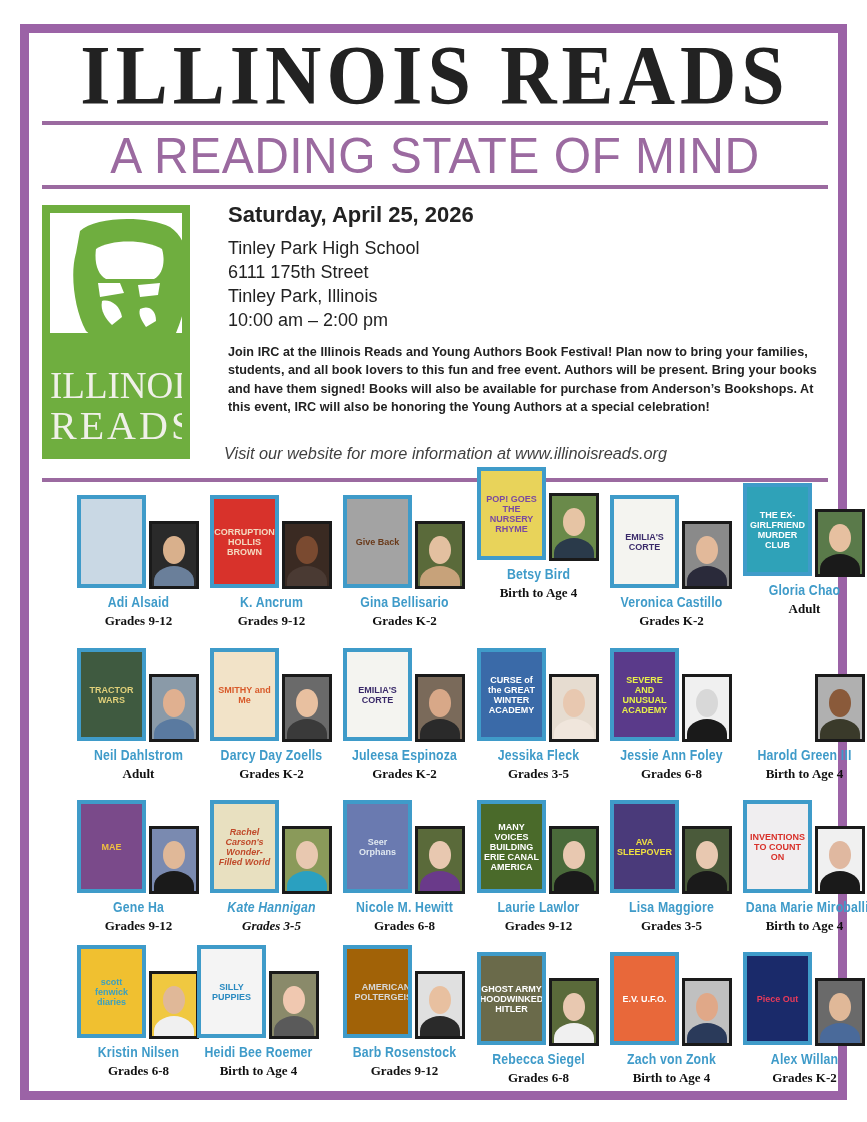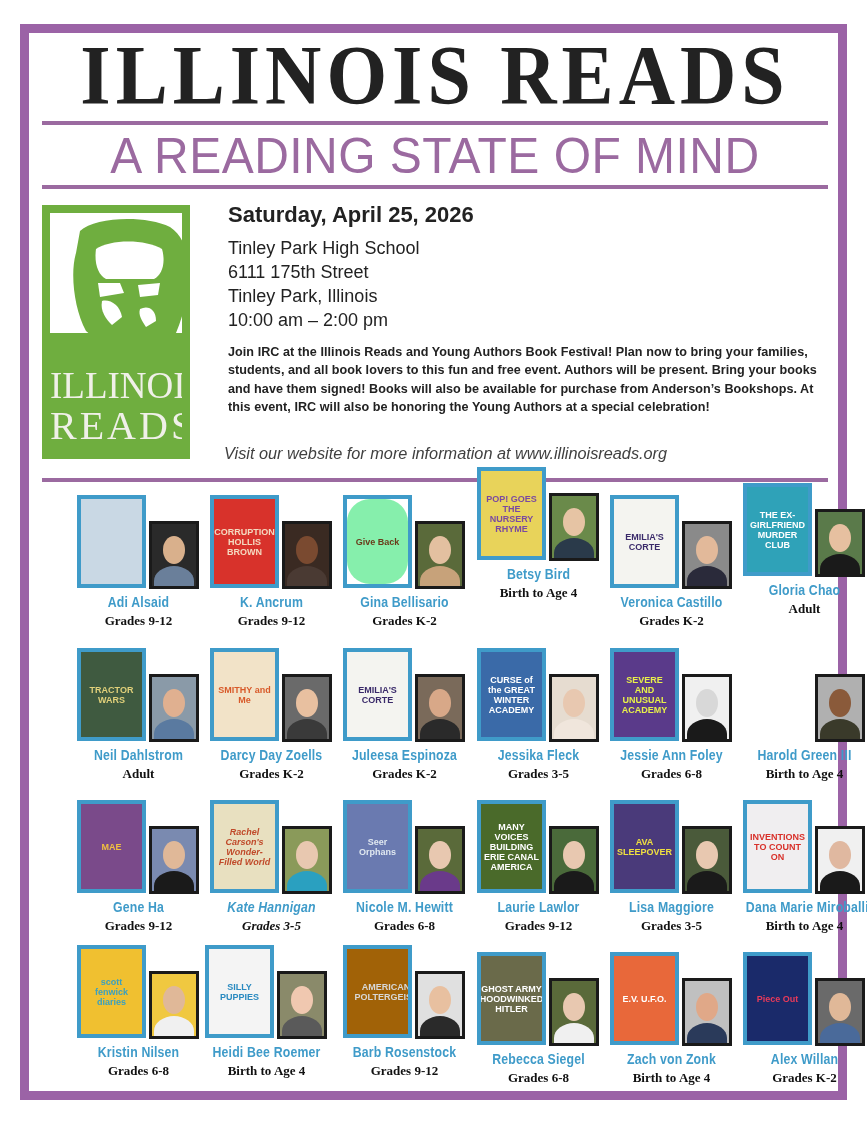--- a/index.html
+++ b/index.html
@@ -154,21 +154,21 @@
         <div class="photo-inner" style="background: rgb(58, 42, 34);">
           <div class="body" style="background: rgb(74, 58, 51);"></div>
           <div class="head" style="background: rgb(122, 74, 48);"></div>
         </div>
       </div>
       <div class="name">K. Ancrum</div>
       <div class="grade">Grades 9-12</div>
     </div>
     <div class="author" style="left: 306px; top: 495px;">
       <div class="cover">
-        <div class="cover-inner" style="background: #86efac; color: rgb(106, 58, 26); border-radius: 23px;">Give Back</div>
+        <div class="cover-inner" style="background: #a3a3a3; color: rgb(106, 58, 26);">Give Back</div>
       </div>
       <div class="photo">
         <div class="photo-inner" style="background: rgb(90, 106, 58);">
           <div class="body" style="background: rgb(199, 162, 122);"></div>
           <div class="head" style="background: rgb(227, 192, 160);"></div>
         </div>
       </div>
       <div class="name">Gina Bellisario</div>
       <div class="grade">Grades K-2</div>
     </div>
@@ -370,21 +370,21 @@
       </div>
       <div class="photo">
         <div class="photo-inner" style="background: rgb(240, 200, 64);">
           <div class="body" style="background: rgb(240, 240, 240);"></div>
           <div class="head" style="background: rgb(224, 184, 152);"></div>
         </div>
       </div>
       <div class="name">Kristin Nilsen</div>
       <div class="grade">Grades 6-8</div>
     </div>
-    <div class="author" style="left: 168px; top: 945px;">
+    <div class="author" style="left: 160px; top: 945px;">
       <div class="cover">
         <div class="cover-inner" style="background: rgb(244, 244, 244); color: rgb(42, 138, 192);">SILLY PUPPIES</div>
       </div>
       <div class="photo">
         <div class="photo-inner" style="background: rgb(138, 138, 106);">
           <div class="body" style="background: rgb(90, 90, 90);"></div>
           <div class="head" style="background: rgb(240, 200, 176);"></div>
         </div>
       </div>
       <div class="name">Heidi Bee Roemer</div>

